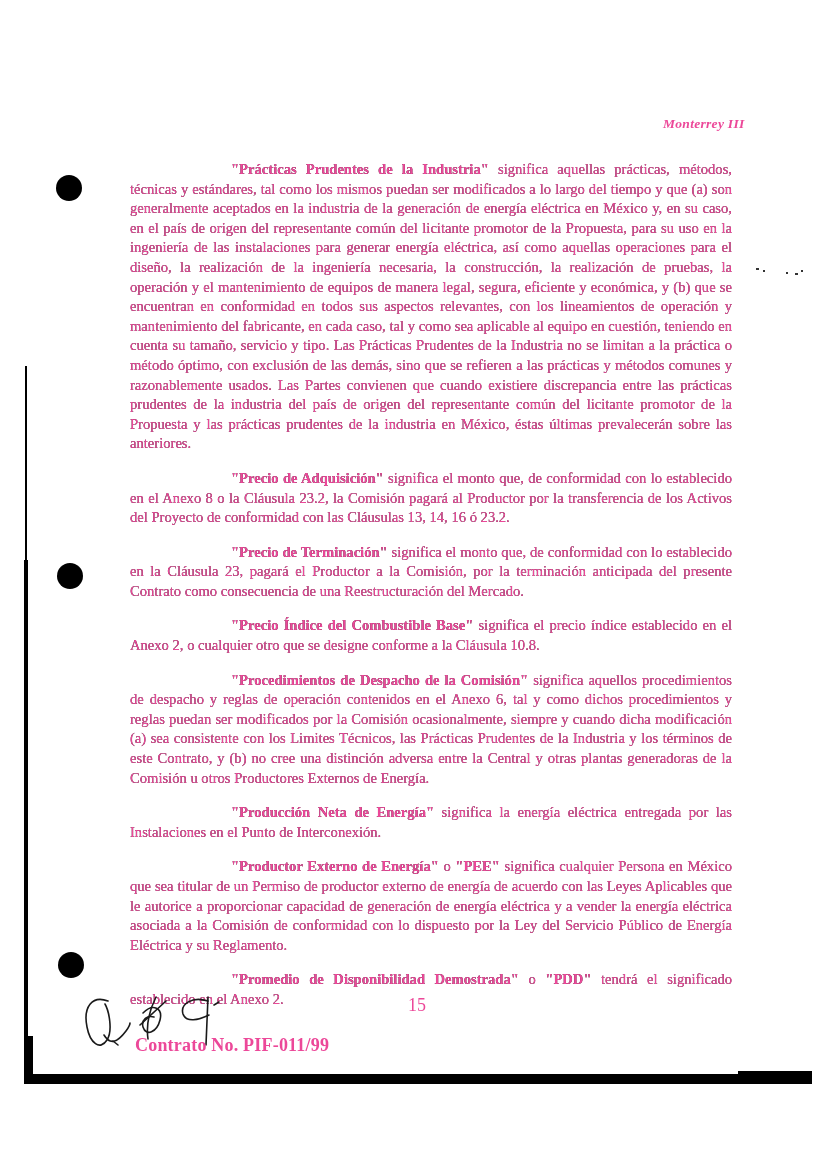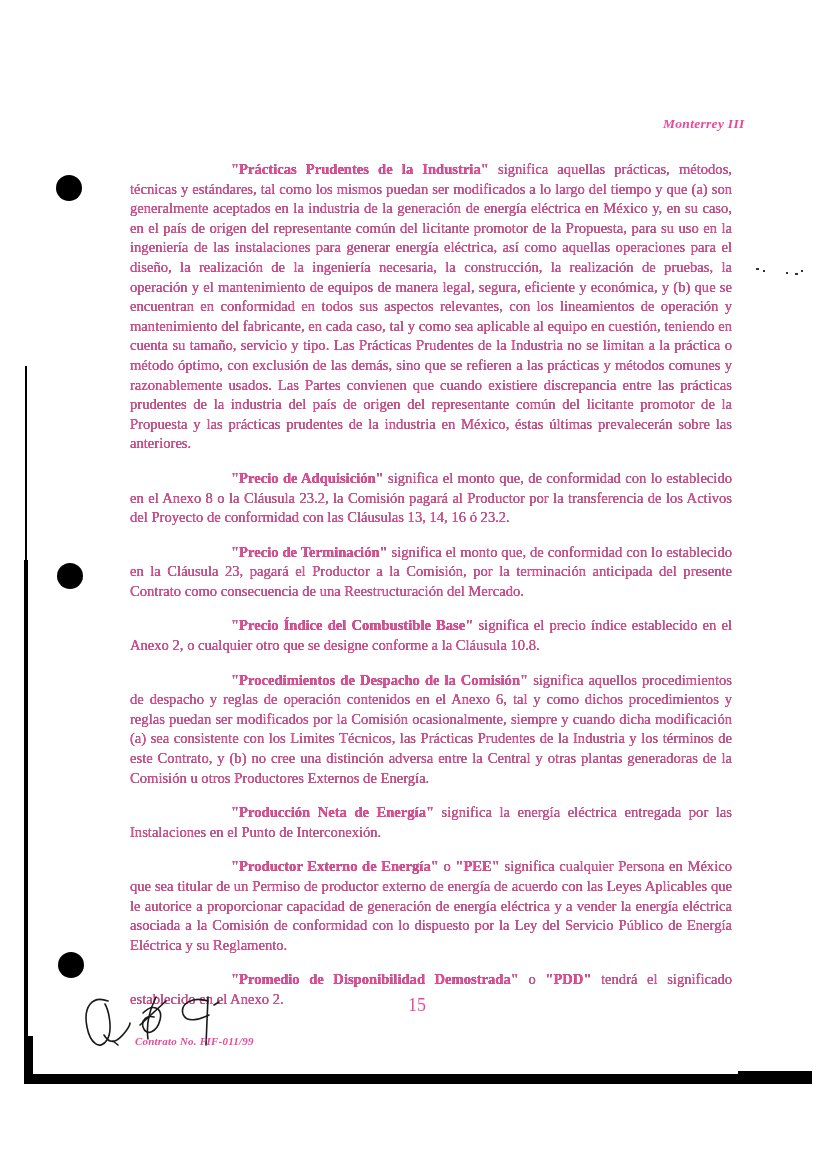--- a/index.html
+++ b/index.html
@@ -70,22 +70,21 @@
     position:absolute; left:408px; top:995px;
     font-size:18px;
   }
   .signatures {
     position:absolute; left:80px; top:993px;
     width:170px; height:68px;
   }
   .signatures svg { position:absolute; left:0; top:0; }
   .contract-note {
     position:absolute; left:135px; top:1035px;
-    font-size:11px;
-    font-style:italic;
+    font-size:18px;
     font-weight:600;
     letter-spacing:0.2px;
   }
 </style>
 </head>
 <body>
 
 <div class="page">
 
   <div class="header-title">Monterrey III</div>

